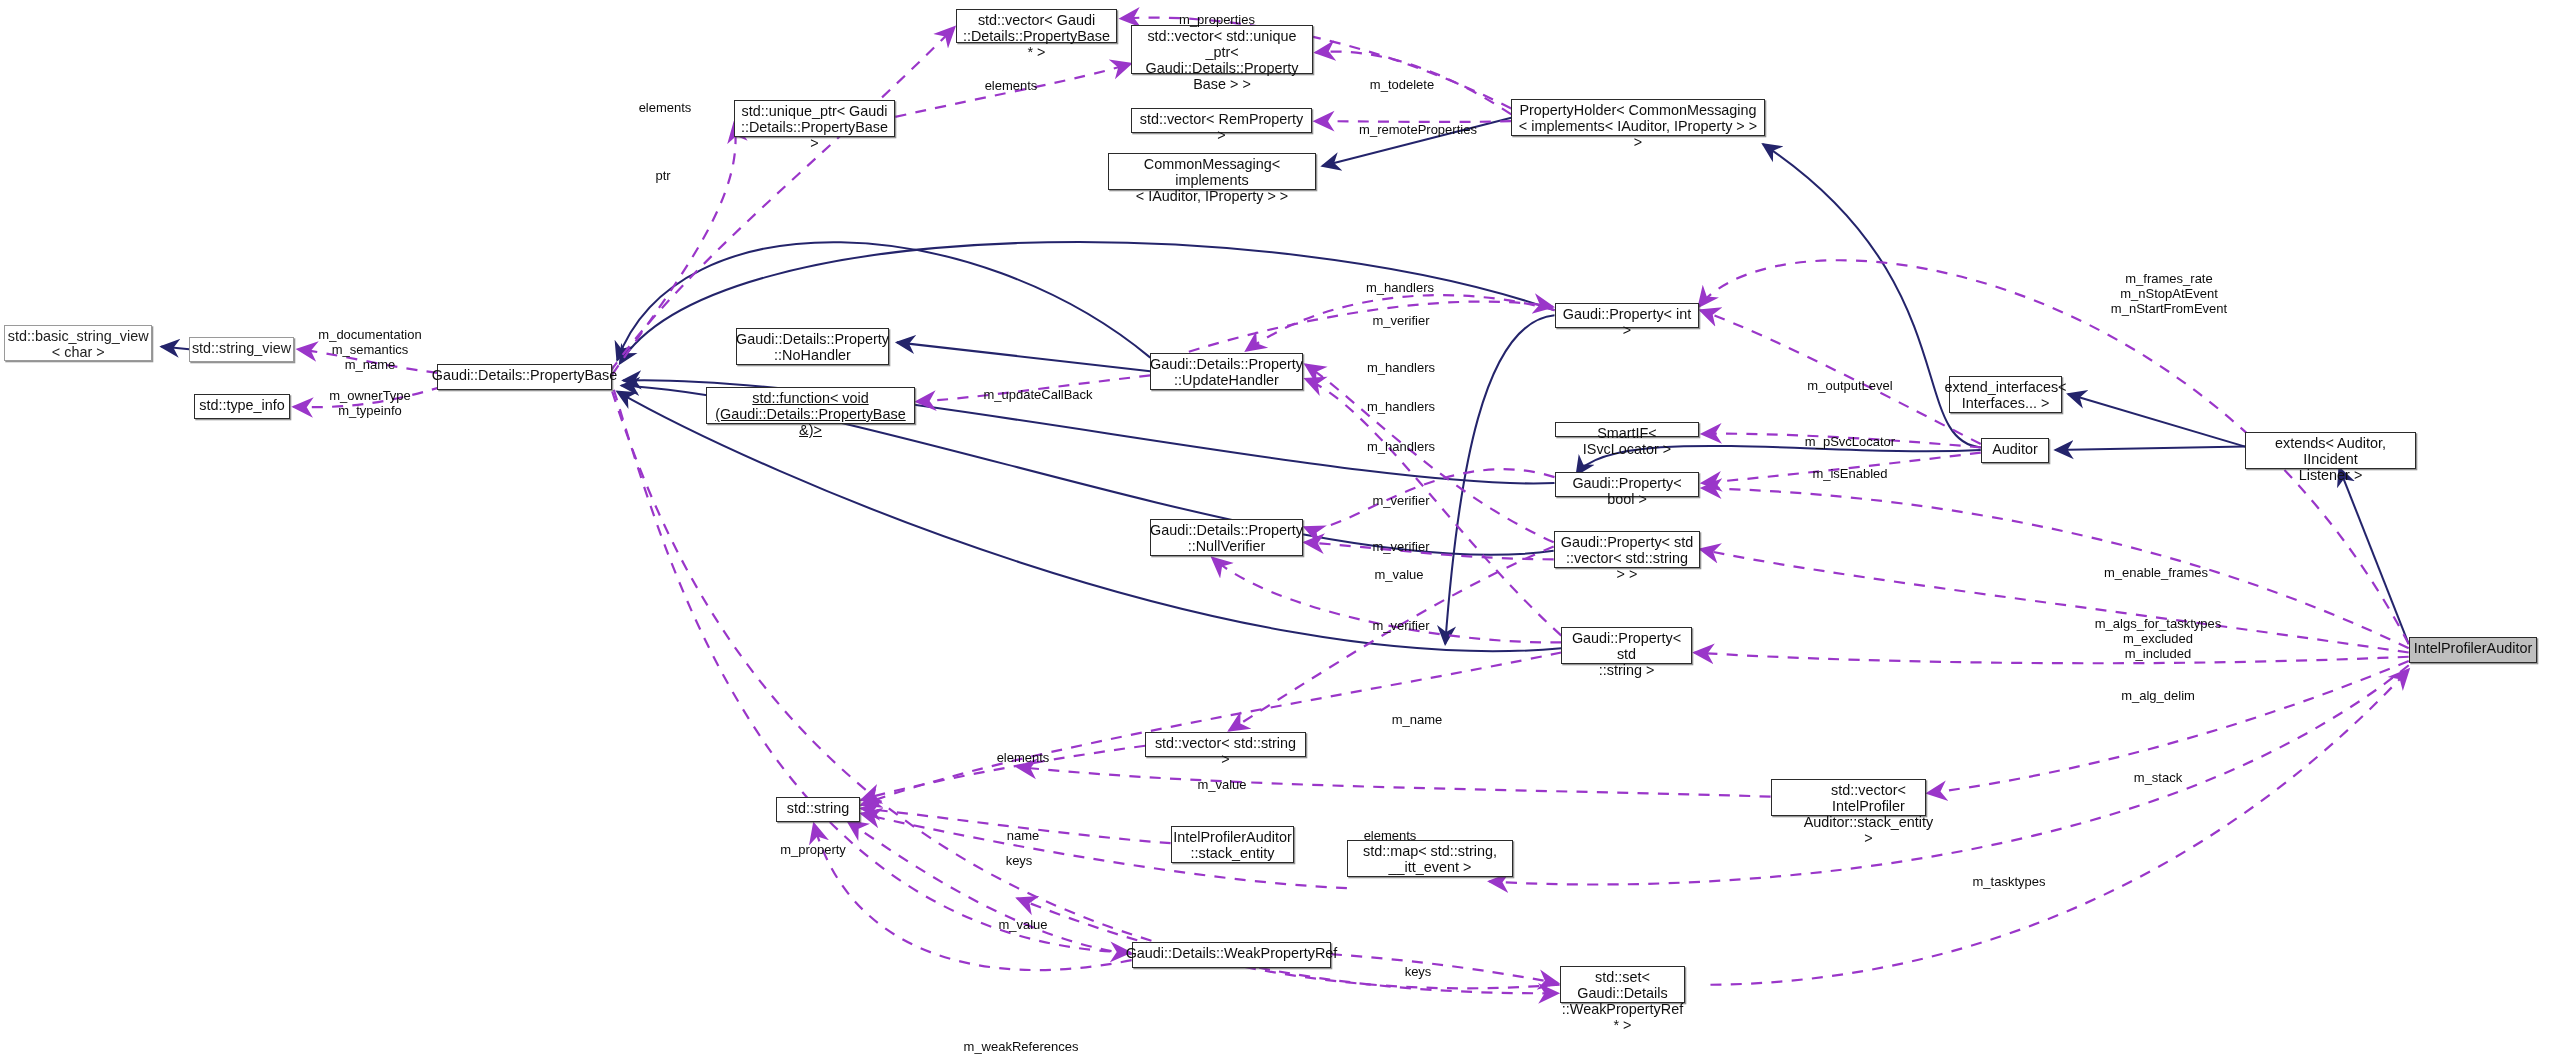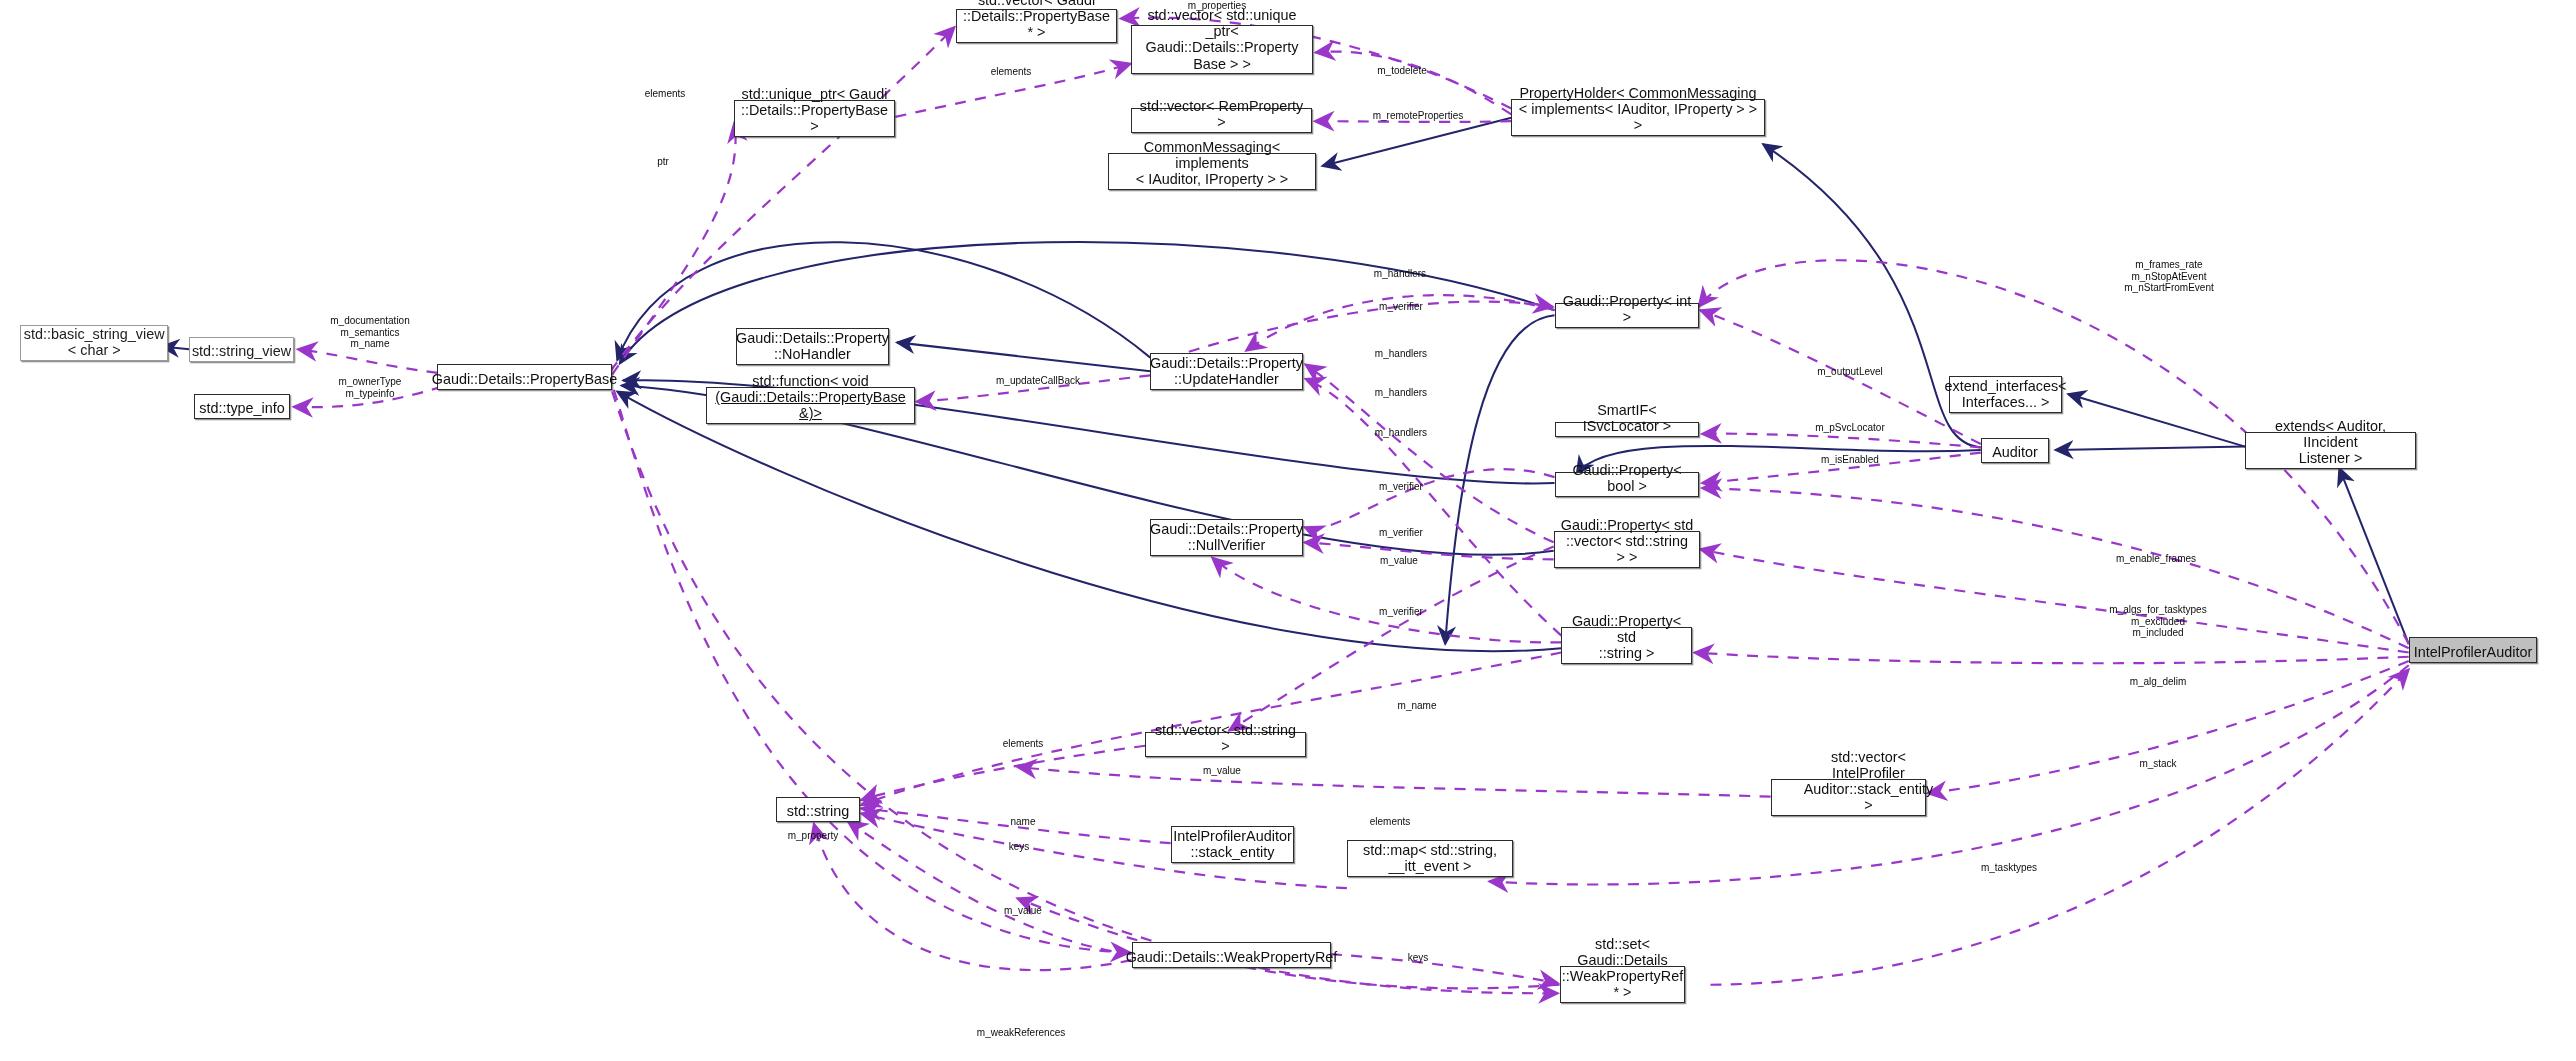--- a/index.html
+++ b/index.html
@@ -2,31 +2,31 @@
 <html style="font-size:13.6px"><head>
 <meta charset="utf-8">
 <style>
   html,body{margin:0;padding:0;background:#ffffff;}
   #stage{position:relative;width:2576px;height:1061px;background:#ffffff;
          font-family:"Liberation Sans","DejaVu Sans",sans-serif;overflow:hidden;}
   svg#edges{position:absolute;left:0;top:0;width:2576px;height:1061px;pointer-events:none;}
 
   .node{position:absolute;box-sizing:border-box;
         border:1.4px solid #2b2b2b;background:#ffffff;
-        display:flex;align-items:flex-end;justify-content:center;
+        display:flex;align-items:flex-start;justify-content:center;
         text-align:center;line-height:1.12;
         font-size:14.4px;color:#101010;
         white-space:pre-line;padding:1.7px 5.1px;
         box-shadow:1.3px 1.3px 0 rgba(60,60,60,.55);}
   .node.light{border-color:#9a9a9a;color:#202020;}
   .node.hl{background:#bfbfbf;border-color:#2b2b2b;}
 
-  .elabel{position:absolute;font-size:10px;color:#0c0c0c;
+  .elabel{position:absolute;font-size:13px;color:#0c0c0c;
           line-height:1.16;white-space:pre-line;text-align:center;
-          transform:translateX(-50%);pointer-events:none;}
+          transform:translateX(-50%);pointer-events:none;margin-top:12px;}
 
   .edge-dashed{fill:none;stroke:#9a36c9;stroke-width:2.6;
                stroke-dasharray:13 11;}
   .edge-solid{fill:none;stroke:#24246b;stroke-width:2.4;}
   .ahead-p{fill:#9a36c9;}
   .ahead-b{fill:#24246b;}
 </style>
 </head>
 <body>
 
@@ -107,21 +107,21 @@
       <div class="node" style="left: 1131px; top: 25.4px; width: 182px; height: 49px;"><span>std::vector&lt; std::unique
 _ptr&lt; Gaudi::Details::Property
 Base &gt; &gt;</span></div>
       <div class="node" style="left: 734px; top: 100px; width: 161px; height: 37px;"><span>std::unique_ptr&lt; Gaudi
 ::Details::PropertyBase &gt;</span></div>
       <div class="node" style="left: 1131px; top: 108px; width: 181px; height: 24.6px;"><span>std::vector&lt; RemProperty &gt;</span></div>
       <div class="node" style="left: 1511px; top: 99px; width: 254px; height: 37px;"><span>PropertyHolder&lt; CommonMessaging
 &lt; implements&lt; IAuditor, IProperty &gt; &gt; &gt;</span></div>
       <div class="node" style="left: 1108px; top: 153px; width: 208px; height: 37px;"><span>CommonMessaging&lt; implements
 &lt; IAuditor, IProperty &gt; &gt;</span></div>
-      <div class="node light" style="left: 4.2px; top: 325px; width: 148px; height: 36px; margin-left: 16px;"><span>std::basic_string_view
+      <div class="node light" style="left: 4.2px; top: 325px; width: 148px; height: 36px;"><span>std::basic_string_view
 &lt; char &gt;</span></div>
       <div class="node light" style="left: 189px; top: 337px; width: 105px; height: 24.6px;"><span>std::string_view</span></div>
       <div class="node" style="left: 194px; top: 394px; width: 96px; height: 24.6px;"><span>std::type_info</span></div>
       <div class="node" style="left: 437px; top: 364px; width: 175px; height: 26px;"><span>Gaudi::Details::PropertyBase</span></div>
       <div class="node" style="left: 736px; top: 328px; width: 153px; height: 37px;"><span>Gaudi::Details::Property
 ::NoHandler</span></div>
       <div class="node" style="left: 706px; top: 387px; width: 209px; height: 37px; text-decoration: underline;"><span>std::function&lt; void
 (Gaudi::Details::PropertyBase &amp;)&gt;</span></div>
       <div class="node" style="left: 1150px; top: 353px; width: 153px; height: 37px;"><span>Gaudi::Details::Property
 ::UpdateHandler</span></div>

